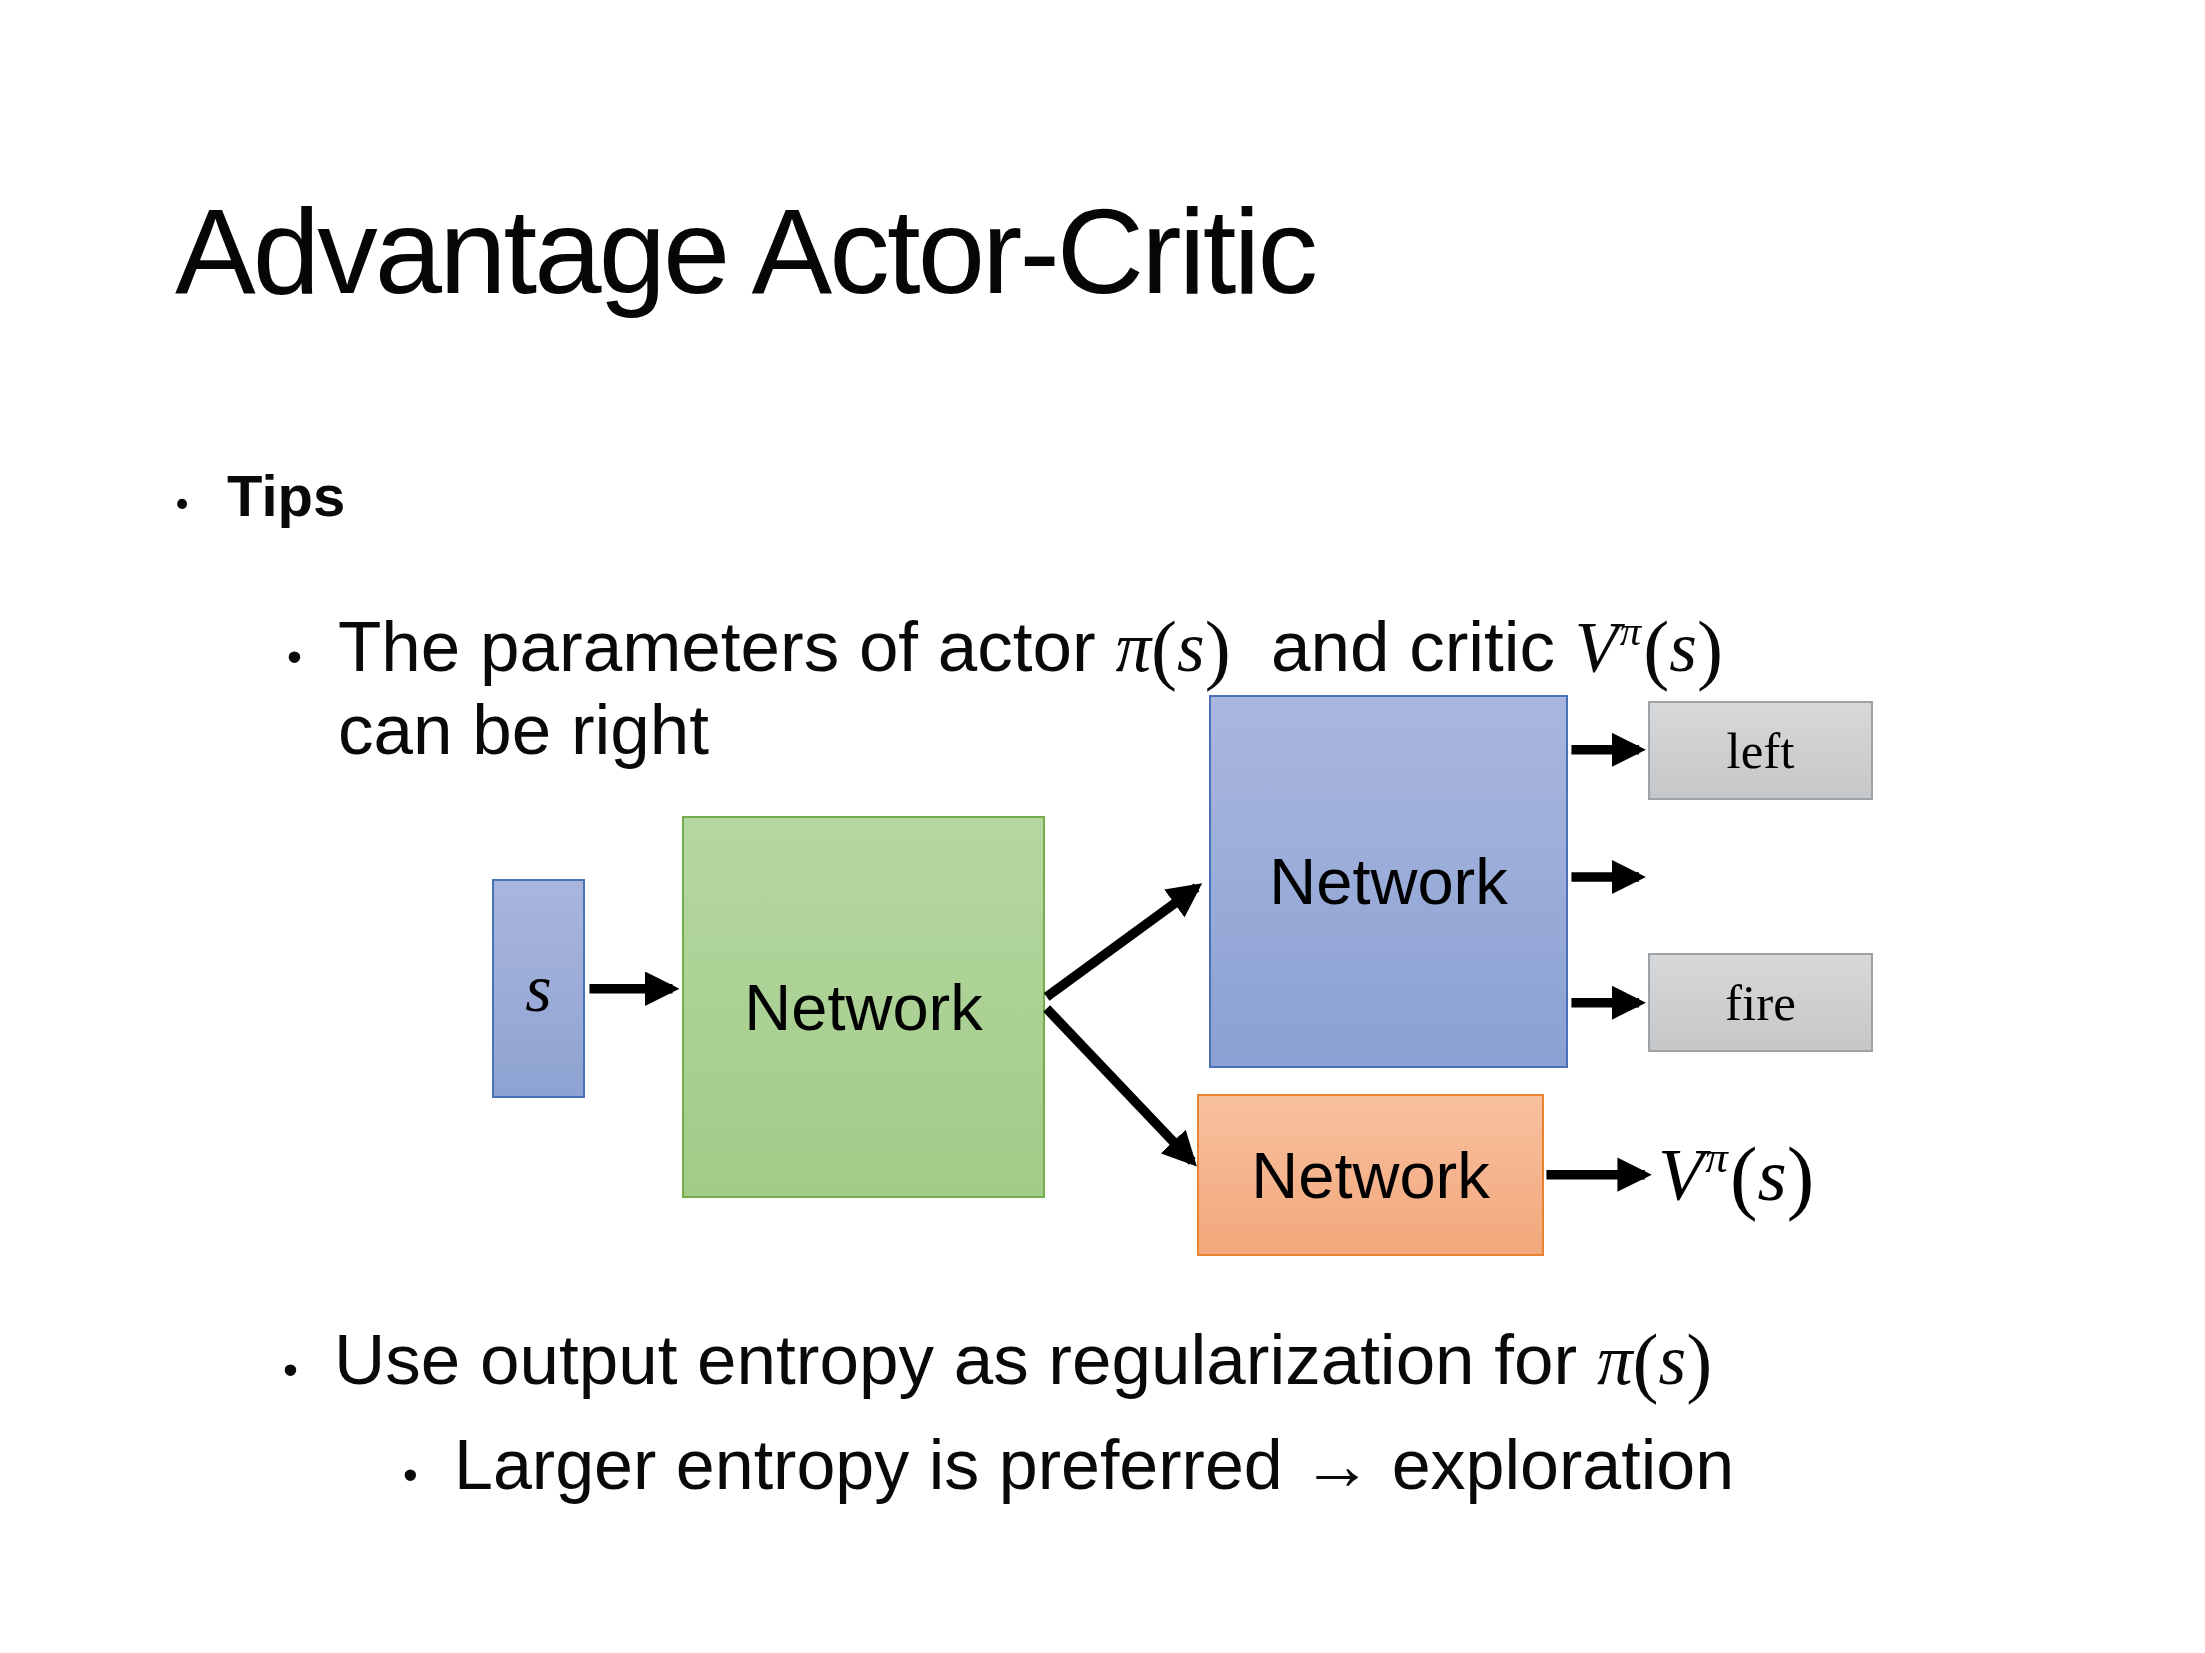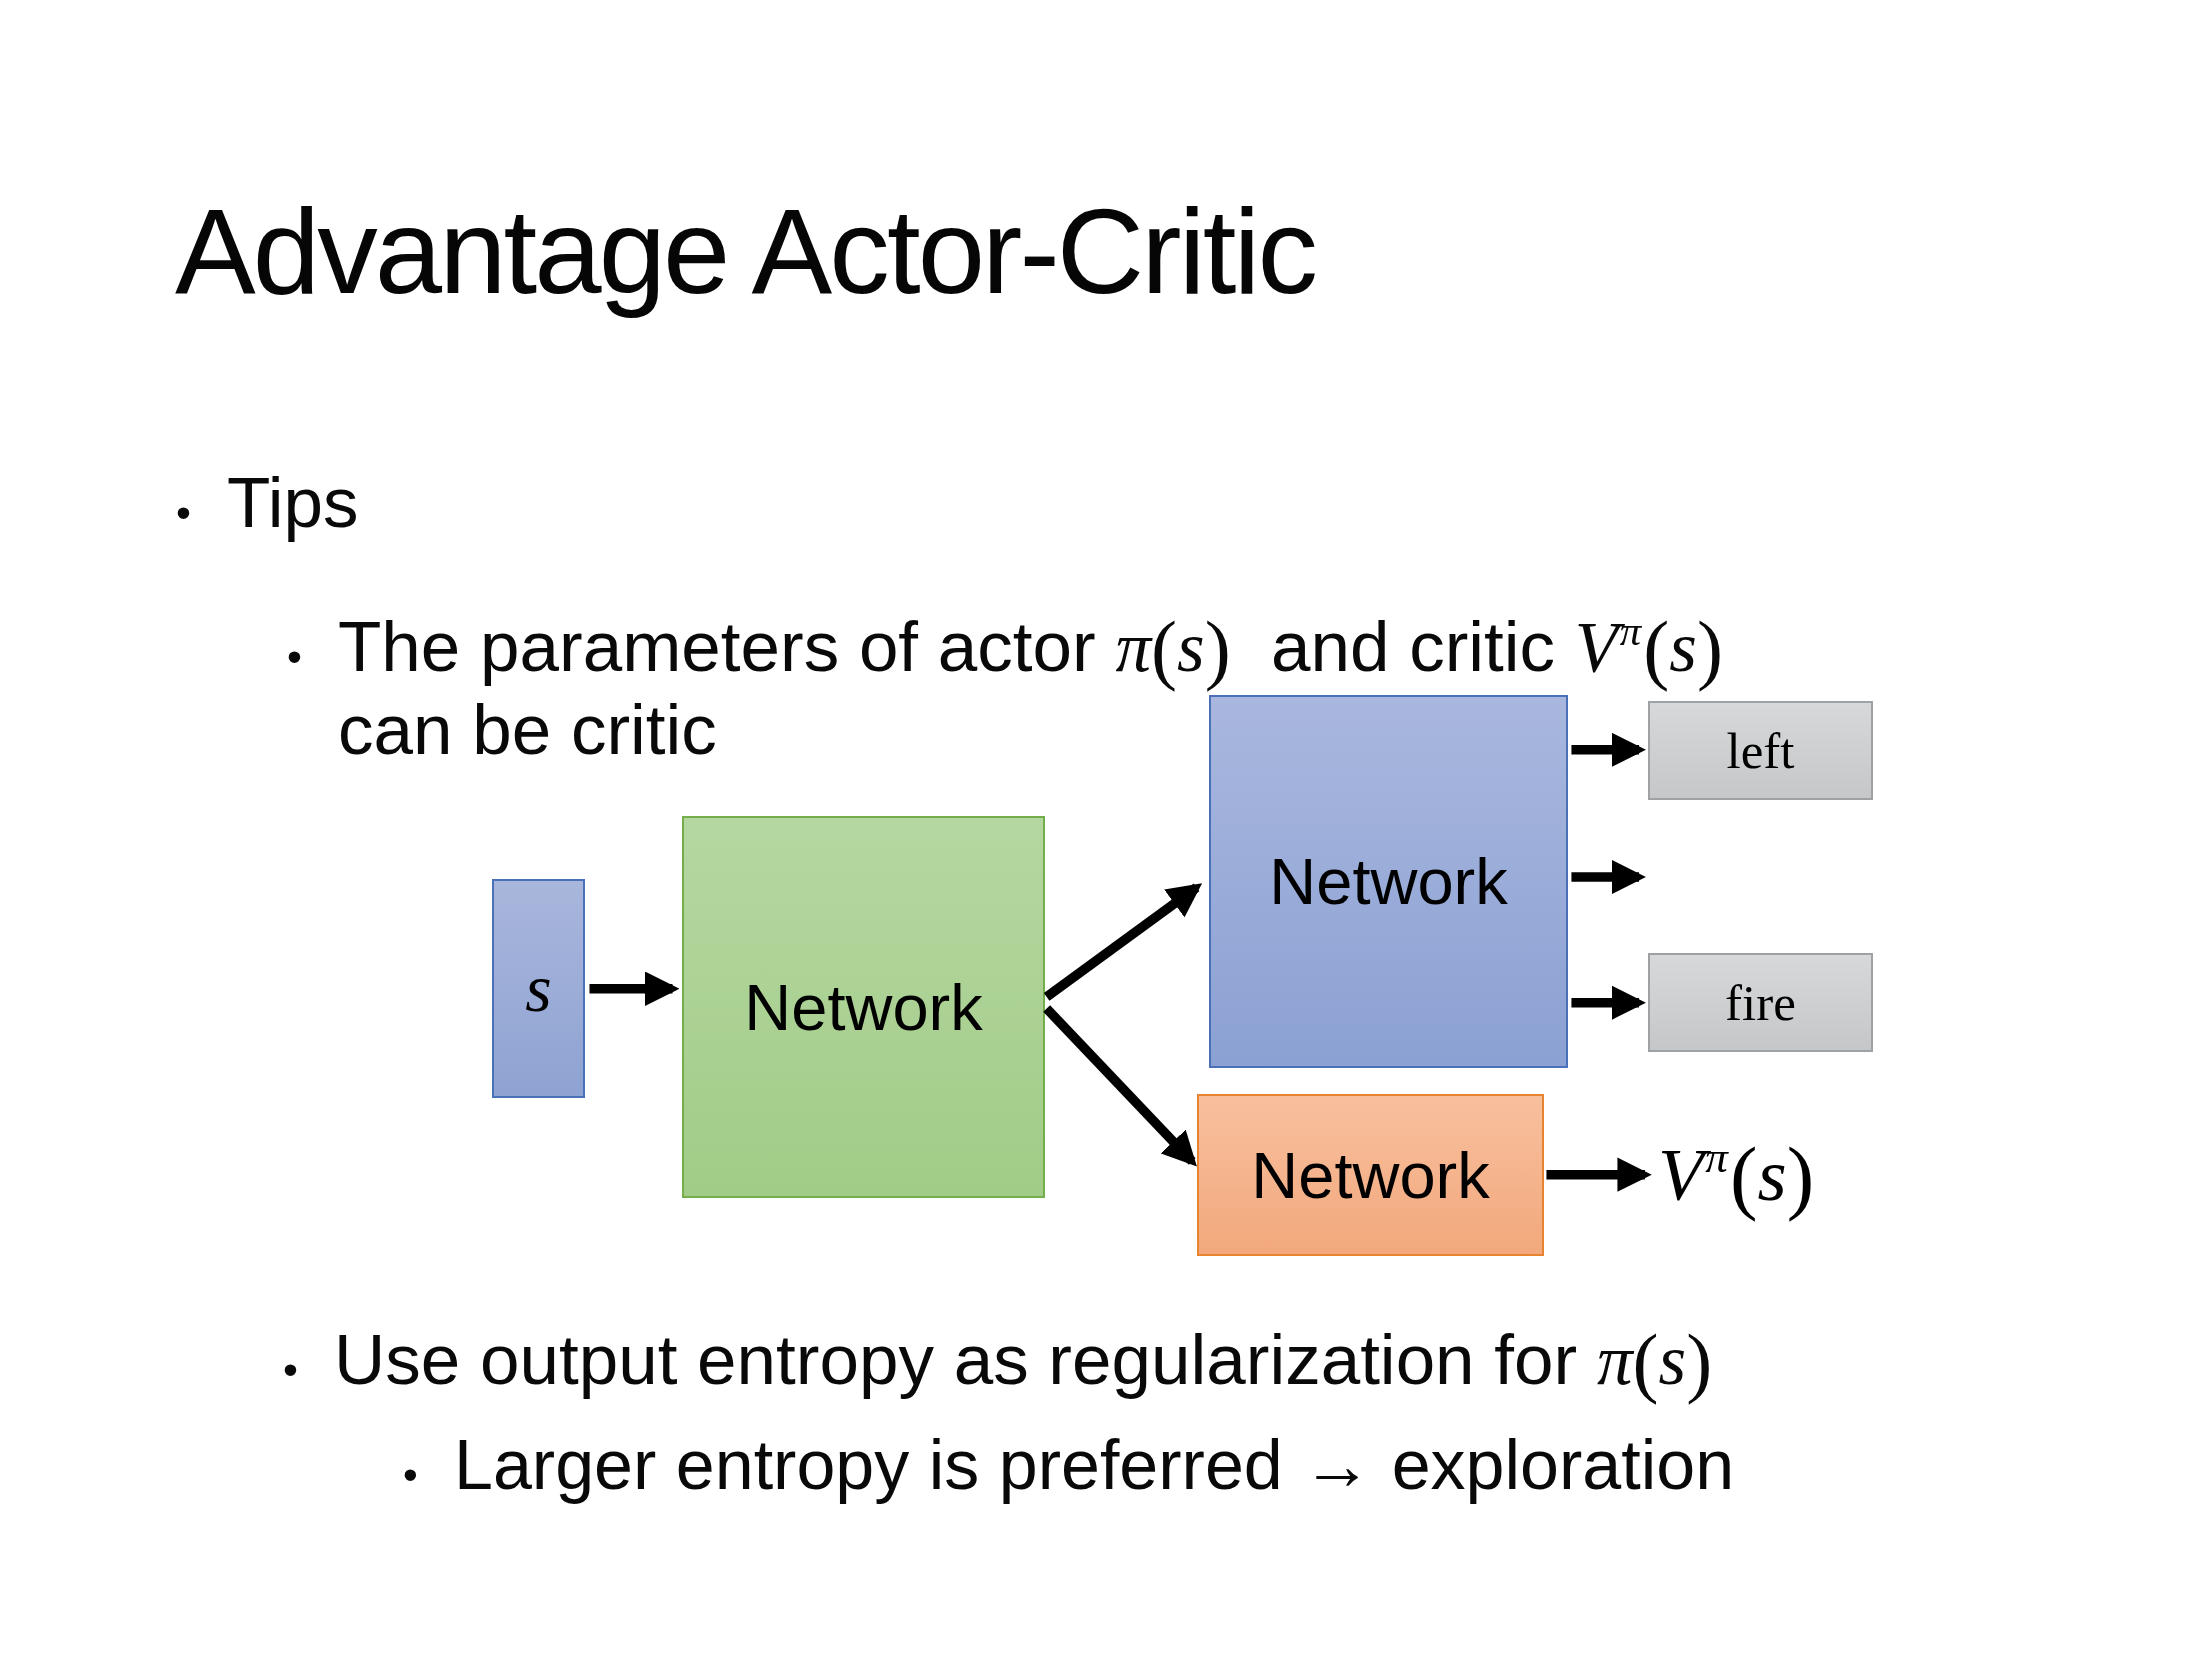--- a/index.html
+++ b/index.html
@@ -10,21 +10,21 @@
     font-family:"Liberation Sans",sans-serif;
     color:#000;
     overflow:hidden;
   }
   .title{
     position:absolute;left:175px;top:185px;
     font-size:121px;line-height:1.1;letter-spacing:-2.9px;
     color:#060606;white-space:nowrap;
   }
   .line{position:absolute;white-space:nowrap;line-height:1.16;color:#090909;}
-  .lvl1{font-size:71px;}
+  .lvl1{font-size:58px;font-weight:bold;}
   .lvl2{font-size:71px;margin-top:16px;}
   .lvl3{font-size:70px;}
   .dot{display:inline-block;width:51px;font-size:.60em;}
   .math{font-family:"Liberation Serif",serif;font-style:italic;}
   .math .mp{font-style:normal;font-size:1.10em;vertical-align:-0.05em;}
   .math .msup{font-size:.60em;vertical-align:.62em;margin:0 2.2px 0 1.5px;}
   .m1{margin-right:20.6px;}
 
   
   .node{position:absolute;display:flex;align-items:center;justify-content:center;box-sizing:border-box;}
@@ -76,21 +76,21 @@
     <span class="dot">•</span><span>Tips</span>
   </div>
 
   <div class="line lvl2" style="left:287px;top:588px">
     <span class="dot">•</span><span>The parameters of actor</span>
     <span class="math m1"><i>π</i><span class="mp">(</span><i>s</i><span class="mp">)</span></span>
     <span>and critic</span>
     <span class="math"><i>V</i><sup class="msup"><i>π</i></sup><span class="mp">(</span><i>s</i><span class="mp">)</span></span>
   </div>
   <div class="line lvl2" style="left:338px;top:673px">
-    <span>can be critic</span>
+    <span>can be right</span>
   </div>
 
   <div class="node state">
     <span class="state-label">s</span>
   </div>
 
   <div class="node shared">
     <span class="node-label">Network</span>
   </div>
 

